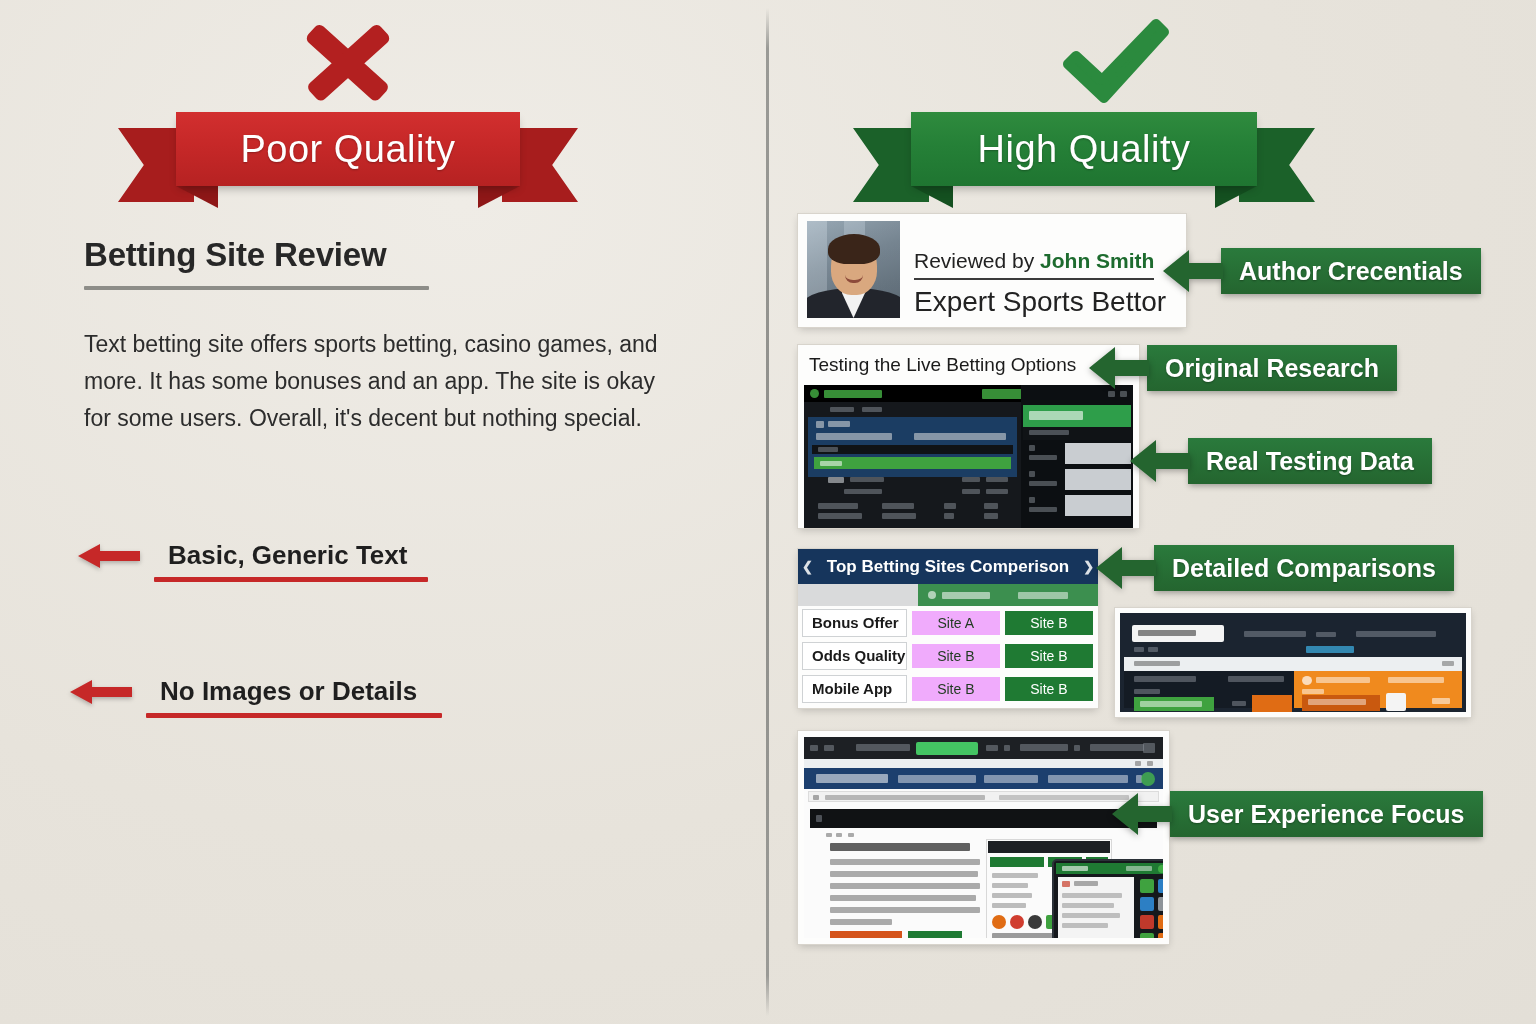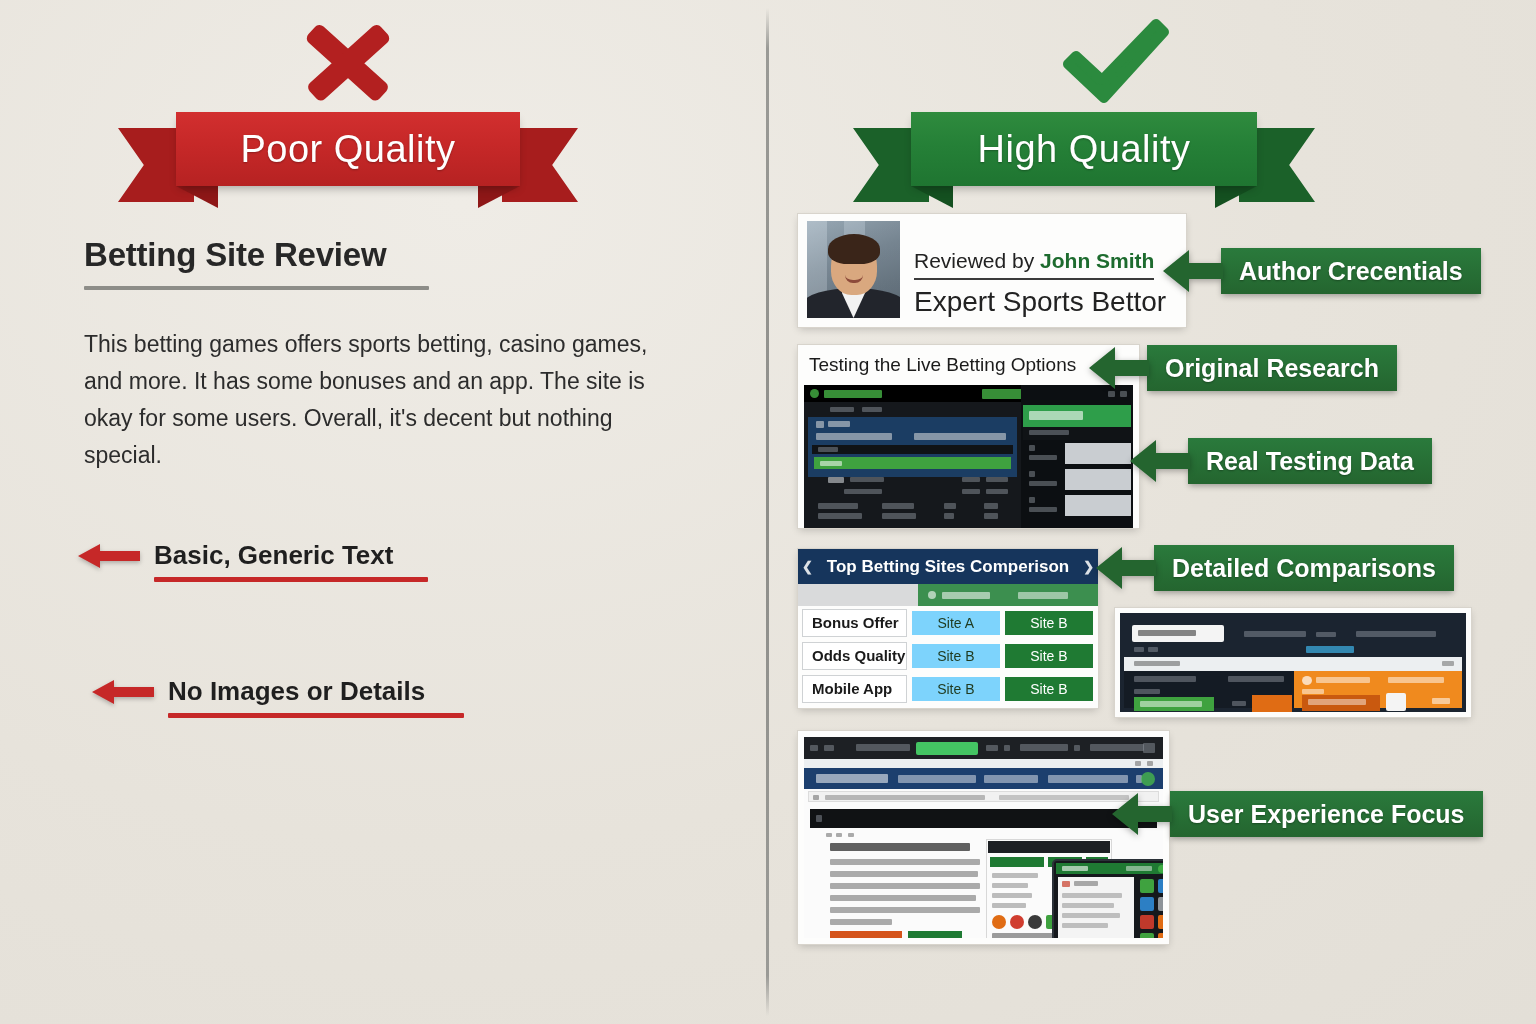--- a/index.html
+++ b/index.html
@@ -68,35 +68,35 @@
   }
   .title-rule {
     position: absolute; left: 84px; top: 286px;
     width: 345px; height: 4px; background: #8d8d88; border-radius: 1px;
   }
   .article-body {
     position: absolute; left: 84px; top: 326px; width: 600px;
     font-size: 23px; line-height: 37px; color: #2c2c2c;
   }
 
-  .flag { position: absolute; display: flex; align-items: center; }
+  .flag { position: absolute; display: flex; align-items: center; gap: 14px; }
   .flag .arrow-left-red {
     width: 62px; height: 26px; margin-right: 14px;
     filter: drop-shadow(0 2px 2px rgba(0,0,0,.25));
   }
   .flag .flag-text {
     font-size: 26px; font-weight: bold; color: #1f1f1f; white-space: nowrap;
   }
   .flag .flag-underline {
     position: absolute; left: 76px; bottom: -11px; height: 5px;
     background: #c62828; border-radius: 1px;
   }
   #flag-generic { left: 78px; top: 540px; }
   #flag-generic .flag-underline { width: 274px; }
-  #flag-noimages { left: 92px; top: 676px; }
+  #flag-noimages { left: 70px; top: 676px; }
   #flag-noimages .flag-underline { width: 296px; }
 
   
   .card {
     position: absolute; background: #fdfdfc;
     border: 1px solid #d8d4cc;
     box-shadow: 0 3px 8px -2px rgba(0,0,0,.20);
     align-items: flex-end;
   }
 
@@ -181,21 +181,21 @@
   .cmp-row { display: flex; align-items: center; height: 33px; gap: 5px; padding: 0 5px 0 4px; }
   .cmp-label {
     flex: 0 0 36%; height: 28px; border: 1px solid #cfd2d4; background: #fff;
     display: flex; align-items: center; padding-left: 9px;
     font-size: 15px; font-weight: bold; color: #1a1a1a;
   }
   .cmp-cell {
     flex: 1; height: 24px; display: flex; align-items: center; justify-content: center;
     font-size: 14px;
   }
-  .cmp-cell.light { background: #7dd3fc; color: #1f3a1f; }
+  .cmp-cell.light { background: #f0abfc; color: #1f3a1f; }
   .cmp-cell.dark  { background: #1f7a33; color: #ffffff; }
 
   
   #dash-card { left: 1114px; top: 607px; width: 358px; height: 111px; padding: 5px; }
   #dash-shot { width: 100%; height: 100%; background: #1b2430; position: relative; overflow: hidden; }
   .dash-orange { position: absolute; background: #e06c14; }
   .dash-orange2 { position: absolute; background: #f08a1e; }
   .dash-green { position: absolute; background: #3fa23f; }
   .dash-white { position: absolute; background: #f4f4f4; }
   .dash-lightbar { position: absolute; background: #eceff1; }
@@ -258,21 +258,21 @@
   <div class="ribbon" id="ribbon-poor">
     <div class="tail left"></div>
     <div class="tail right"></div>
     <div class="fold left"></div>
     <div class="fold right"></div>
     <div class="band">Poor Quality</div>
   </div>
 
   <div class="article-title">Betting Site Review</div>
   <div class="title-rule"></div>
-  <div class="article-body">This betting games offers sports betting, casino games, and more.  It has some bonuses and an app. The site is okay for some users. Overall, it's decent but nothing special.</div>
+  <div class="article-body">Text betting site offers sports betting, casino games, and more.  It has some bonuses and an app. The site is okay for some users. Overall, it's decent but nothing special.</div>
 
   <div class="flag" id="flag-generic">
     <svg class="arrow-left-red" viewBox="0 0 62 26">
       <path d="M0 13 L22 1 L22 8 L62 8 L62 18 L22 18 L22 25 Z" fill="#c62828"></path>
     </svg>
     <span class="flag-text">Basic, Generic Text</span>
     <span class="flag-underline"></span>
   </div>
 
   <div class="flag" id="flag-noimages">

